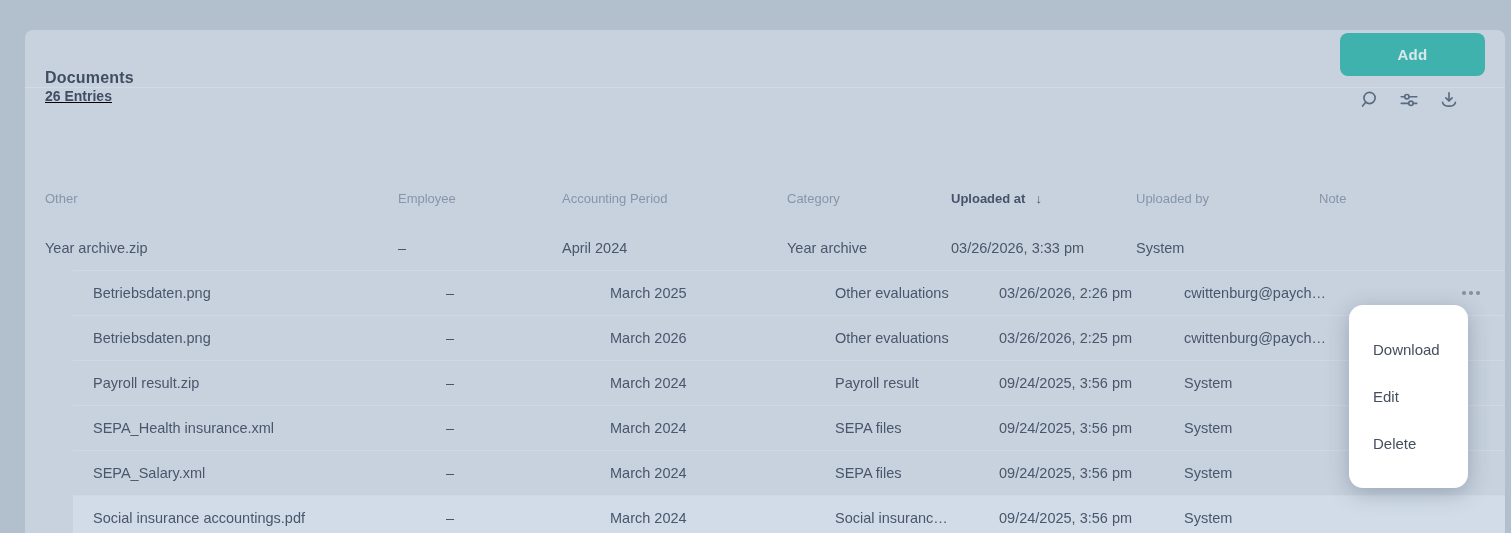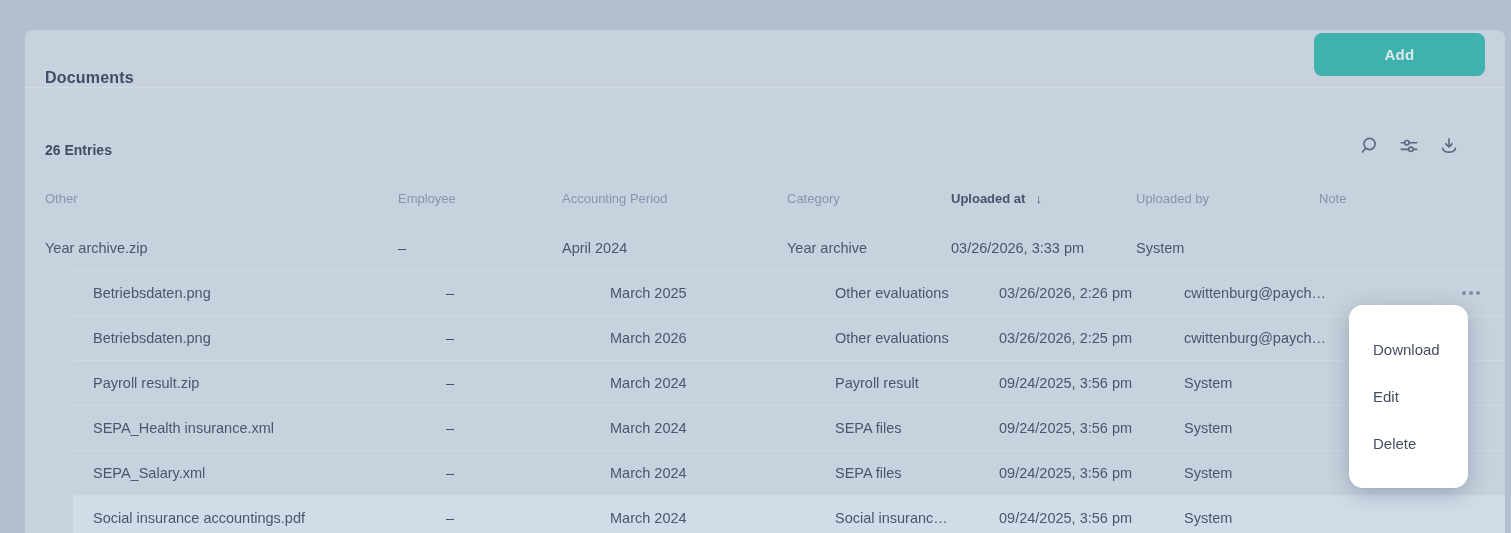--- a/index.html
+++ b/index.html
@@ -20,26 +20,26 @@
   html,body{width:1511px;height:533px;overflow:hidden;}
   body{font-family:"Liberation Sans","DejaVu Sans",sans-serif;background:var(--page-background);}
   .page{position:relative;width:1511px;height:533px;overflow:hidden;}
 
   .card{position:absolute;left:25px;top:30px;width:1480px;height:520px;
         background:var(--card-background);border-radius:8px 8px 0 0;}
 
   .card-header{height:58px;display:flex;align-items:flex-end;justify-content:space-between;
                padding:0 20px;border-bottom:1px solid var(--divider);}
   .page-title{font-size:16px;font-weight:700;color:var(--text-dark);letter-spacing:.2px;}
-  .add-btn{align-self:flex-start;margin-top:3px;height:43px;width:171px;border:none;
+  .add-btn{align-self:flex-start;margin-top:3px;height:43px;width:145px;border:none;
            background:var(--accent);color:#d9e8ea;font-family:inherit;font-size:15px;font-weight:700;
            border-radius:8px;cursor:pointer;letter-spacing:.3px;}
 
-  .toolbar{height:70px;display:flex;align-items:flex-end;justify-content:space-between;
-           padding:0 44px 0 20px;}
+  .toolbar{height:70px;display:flex;align-items:flex-start;justify-content:space-between;
+           padding:0 44px 0 20px;text-decoration:underline;}
   .entries{font-size:14px;font-weight:700;color:var(--text-dark);}
   .toolbar-icons{display:flex;align-items:center;gap:16px;}
   .icon-btn{width:24px;height:24px;border:none;background:transparent;padding:0;cursor:pointer;
             color:var(--icon-color);display:flex;align-items:center;justify-content:center;}
   .icon-btn svg{width:22px;height:22px;display:block;}
 
   .thead,.trow{display:grid;
      grid-template-columns:353px 164px 225px 164px 185px 183px 1fr 64px;
      align-items:center;padding:0 20px;}
   .thead{height:67px;padding-top:13px;}

